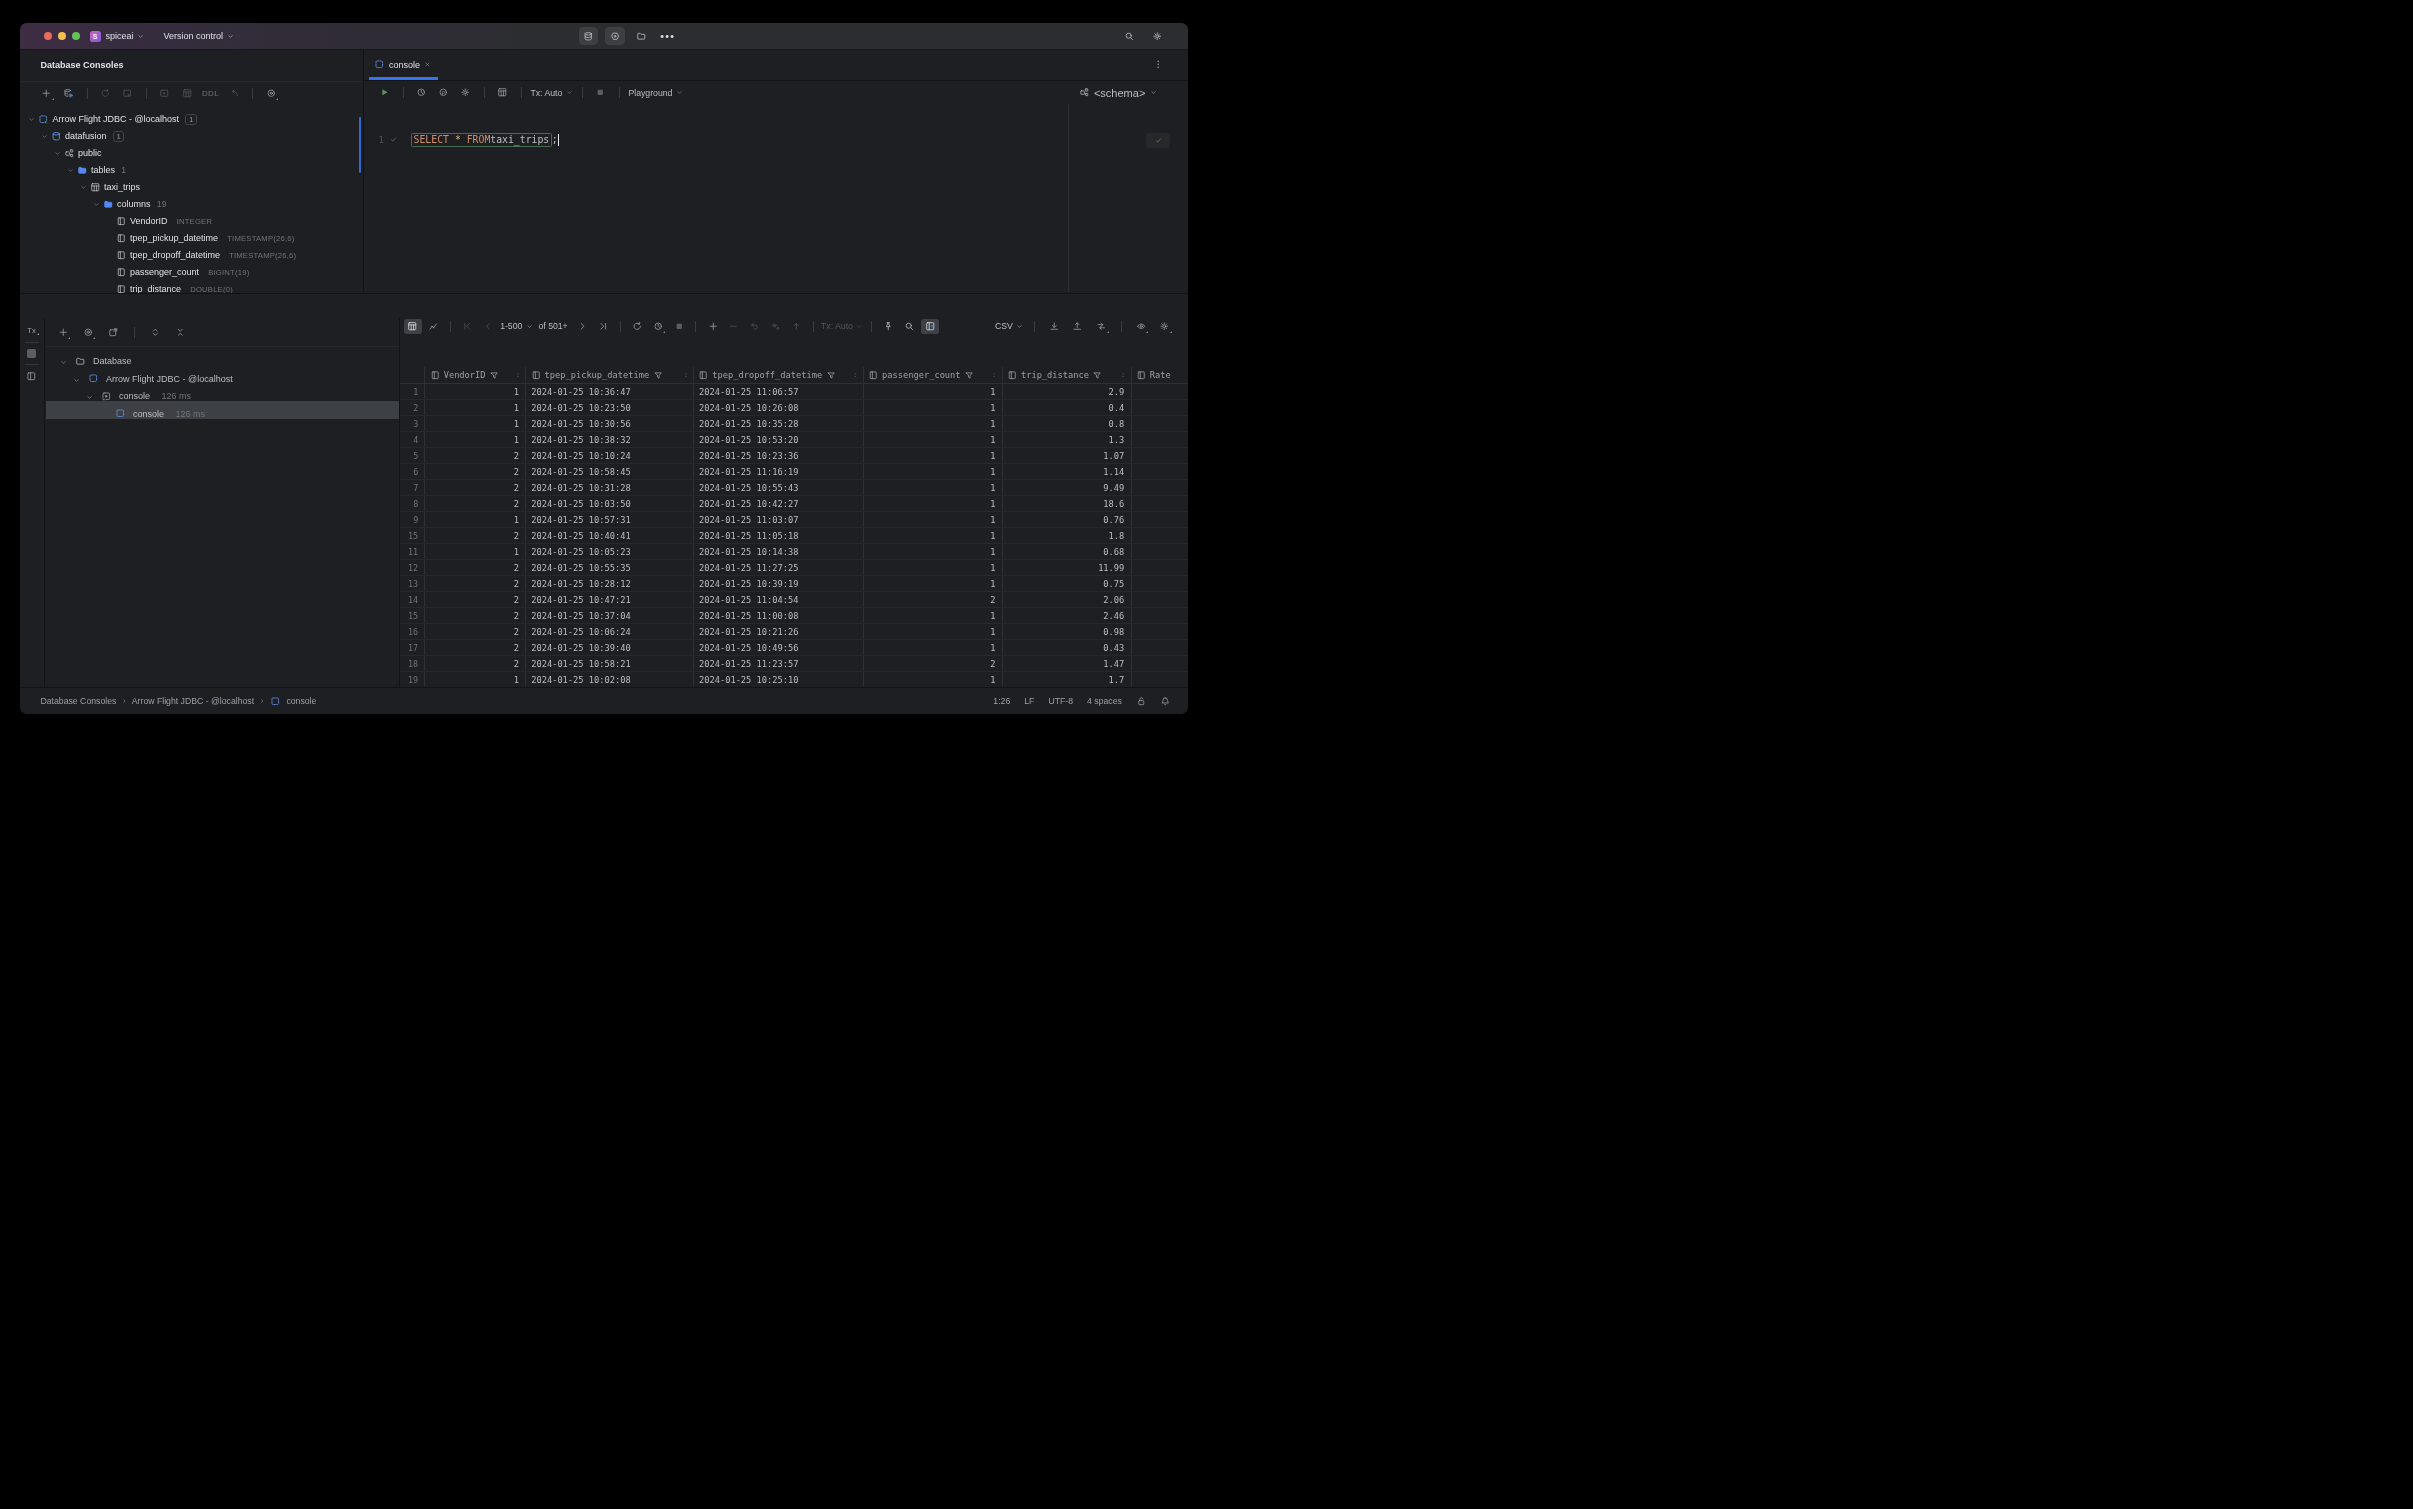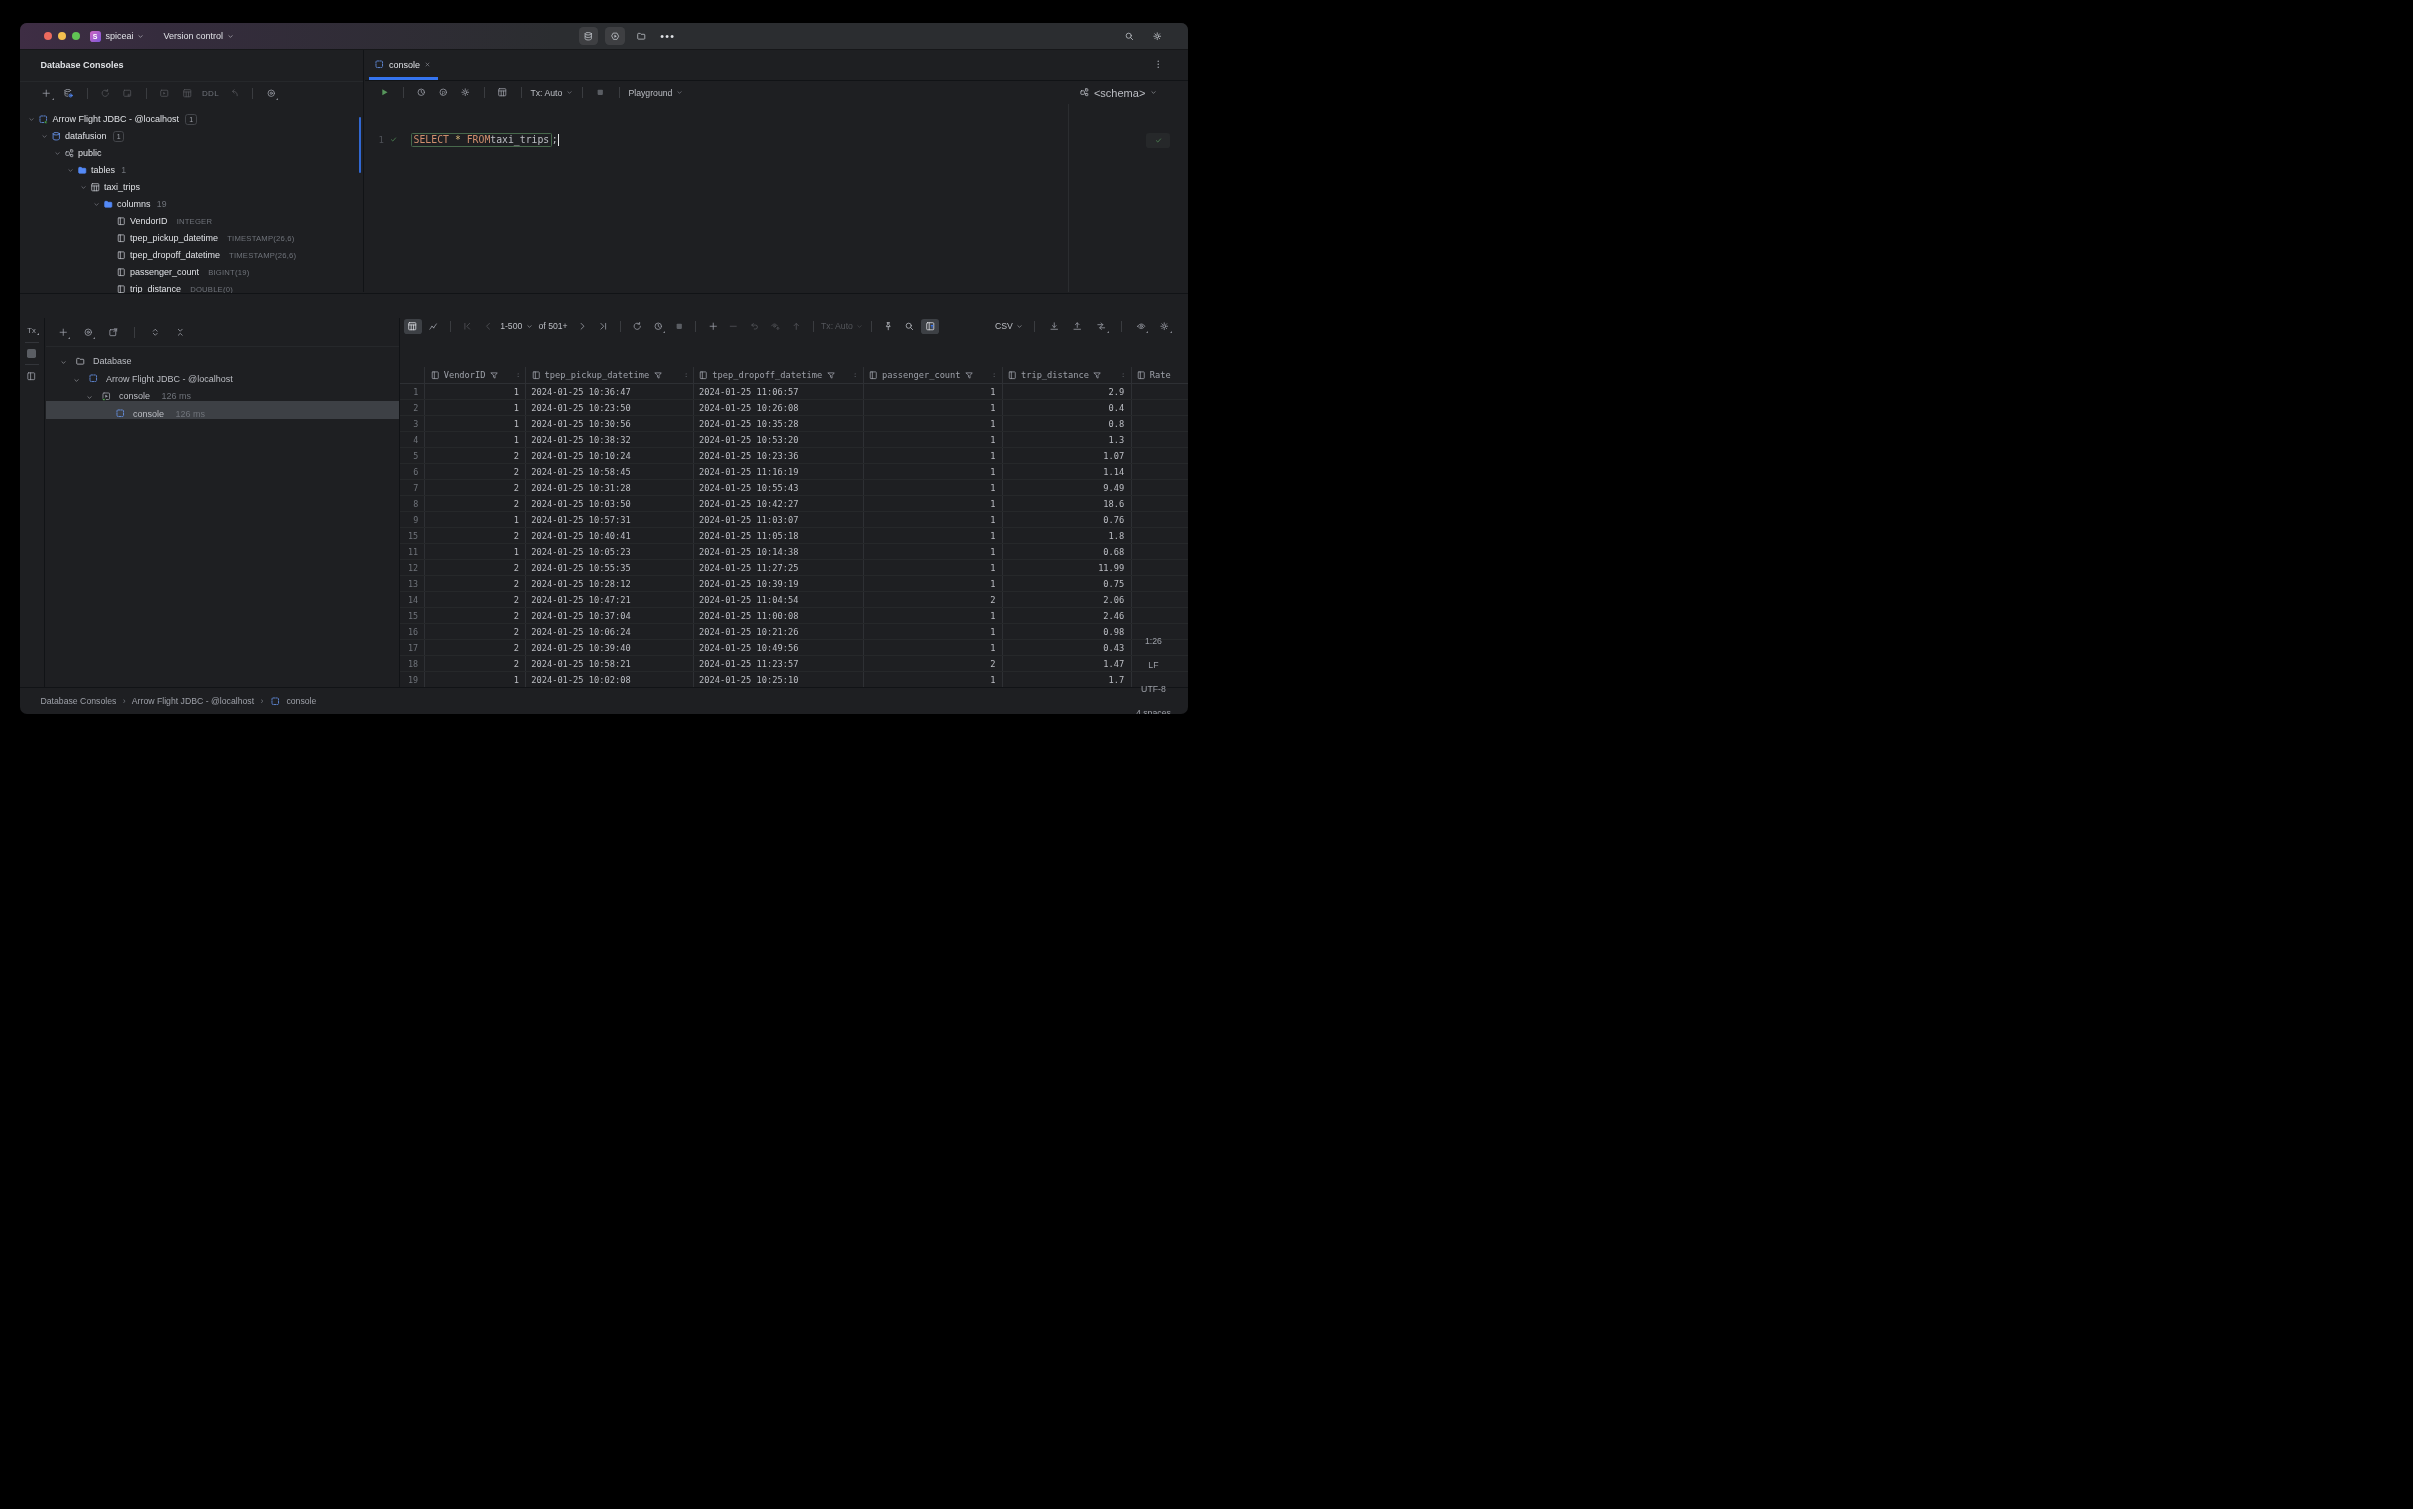--- a/index.html
+++ b/index.html
@@ -94,21 +94,21 @@
   .gc { display:flex; align-items:center; border-right:0.7px solid #2e3034; overflow:hidden; white-space:nowrap; }
   .gc.num { justify-content:flex-end; padding-right:6.3px; color:#6f737a; font-size:8.4px; }
   .al { justify-content:flex-start; padding-left:4.9px; }
   .ar { justify-content:flex-end; padding-right:6.3px; }
   .w0{width:26px;} .w1{width:101px;} .w2{width:168px;} .w3{width:170px;} .w4{width:139px;} .w5{width:129px;} .w6{width:56px; border-right:none;}
 
   
   #statusbar { position:absolute; left:0; right:0; bottom:0; height:27px; border-top:0.7px solid #111316; display:flex; align-items:center; padding:0 16.7px 0 21px; color:#9da0a8; font-size:8.7px; }
   #crumbs { display:flex; align-items:center; gap:6.3px; }
   #crumbs .gt { color:#6f737a; }
-  #sb-right { margin-left:auto; display:flex; align-items:center; gap:14px;flex-direction:column; }
+  #sb-right { margin-left:auto; display:flex; align-items:center; gap:14px; }
 </style>
 </head>
 <body>
 
 <div class="window">
 
   <div id="titlebar">
     <span class="tl" style="left:24px;background:#ec6a5e"></span>
     <span class="tl" style="left:38px;background:#f4bf4f"></span>
     <span class="tl" style="left:52px;background:#61c454"></span>

